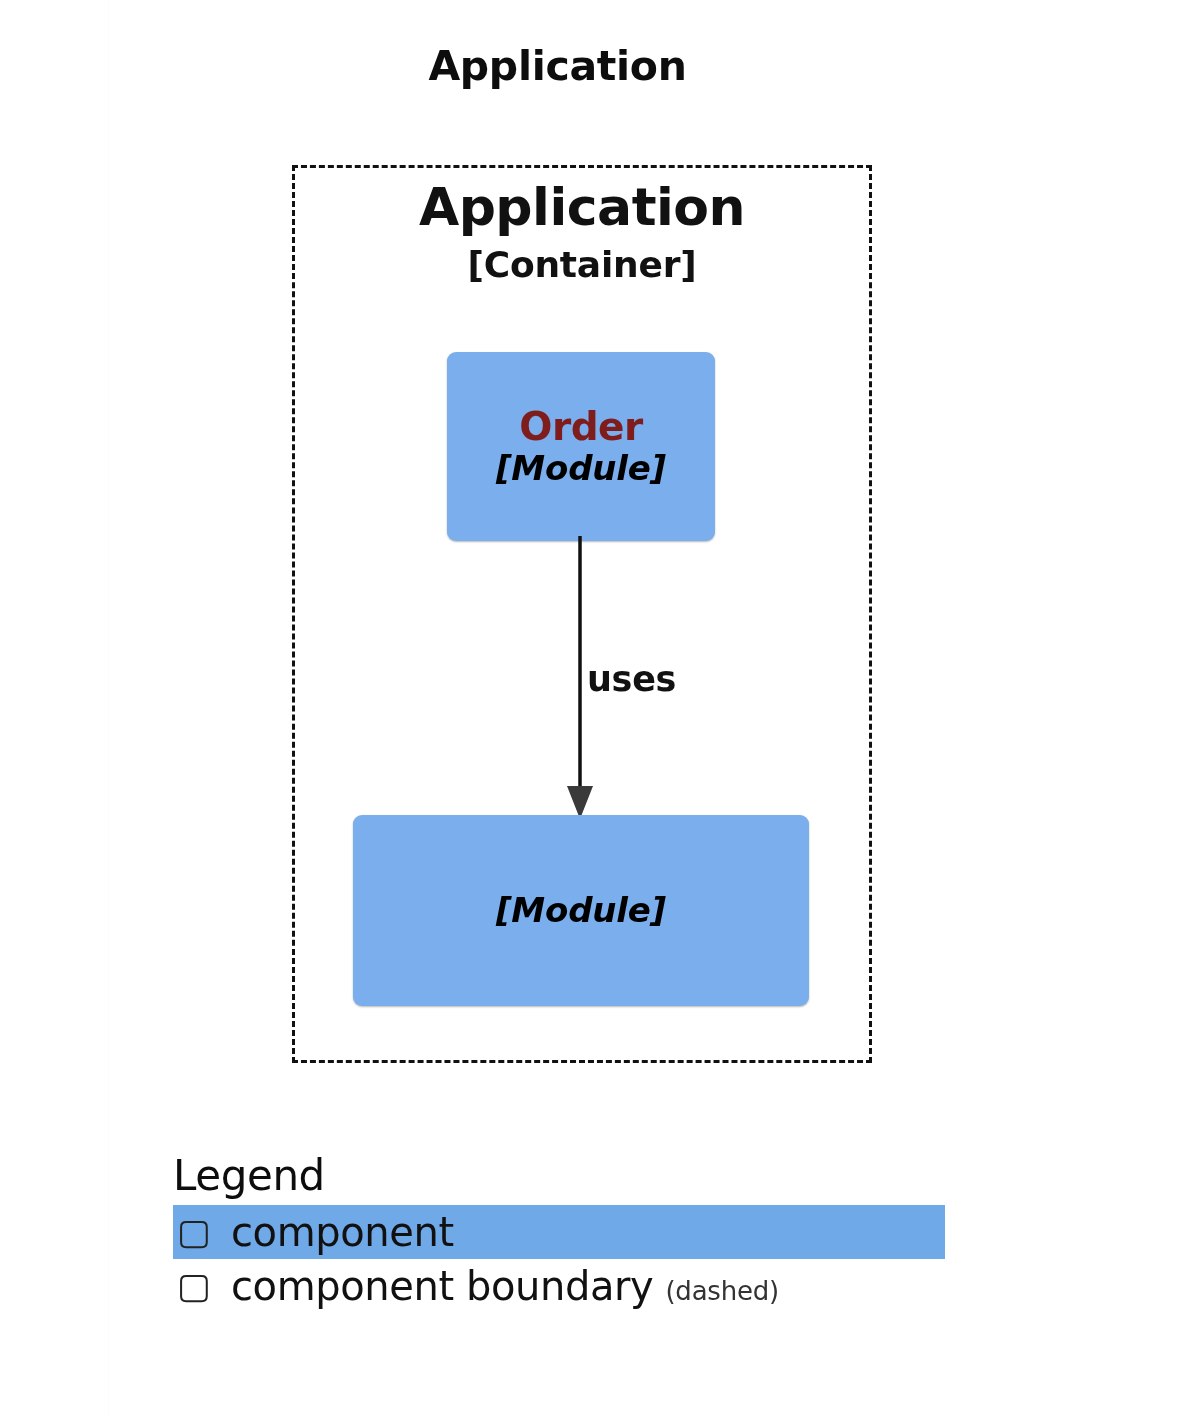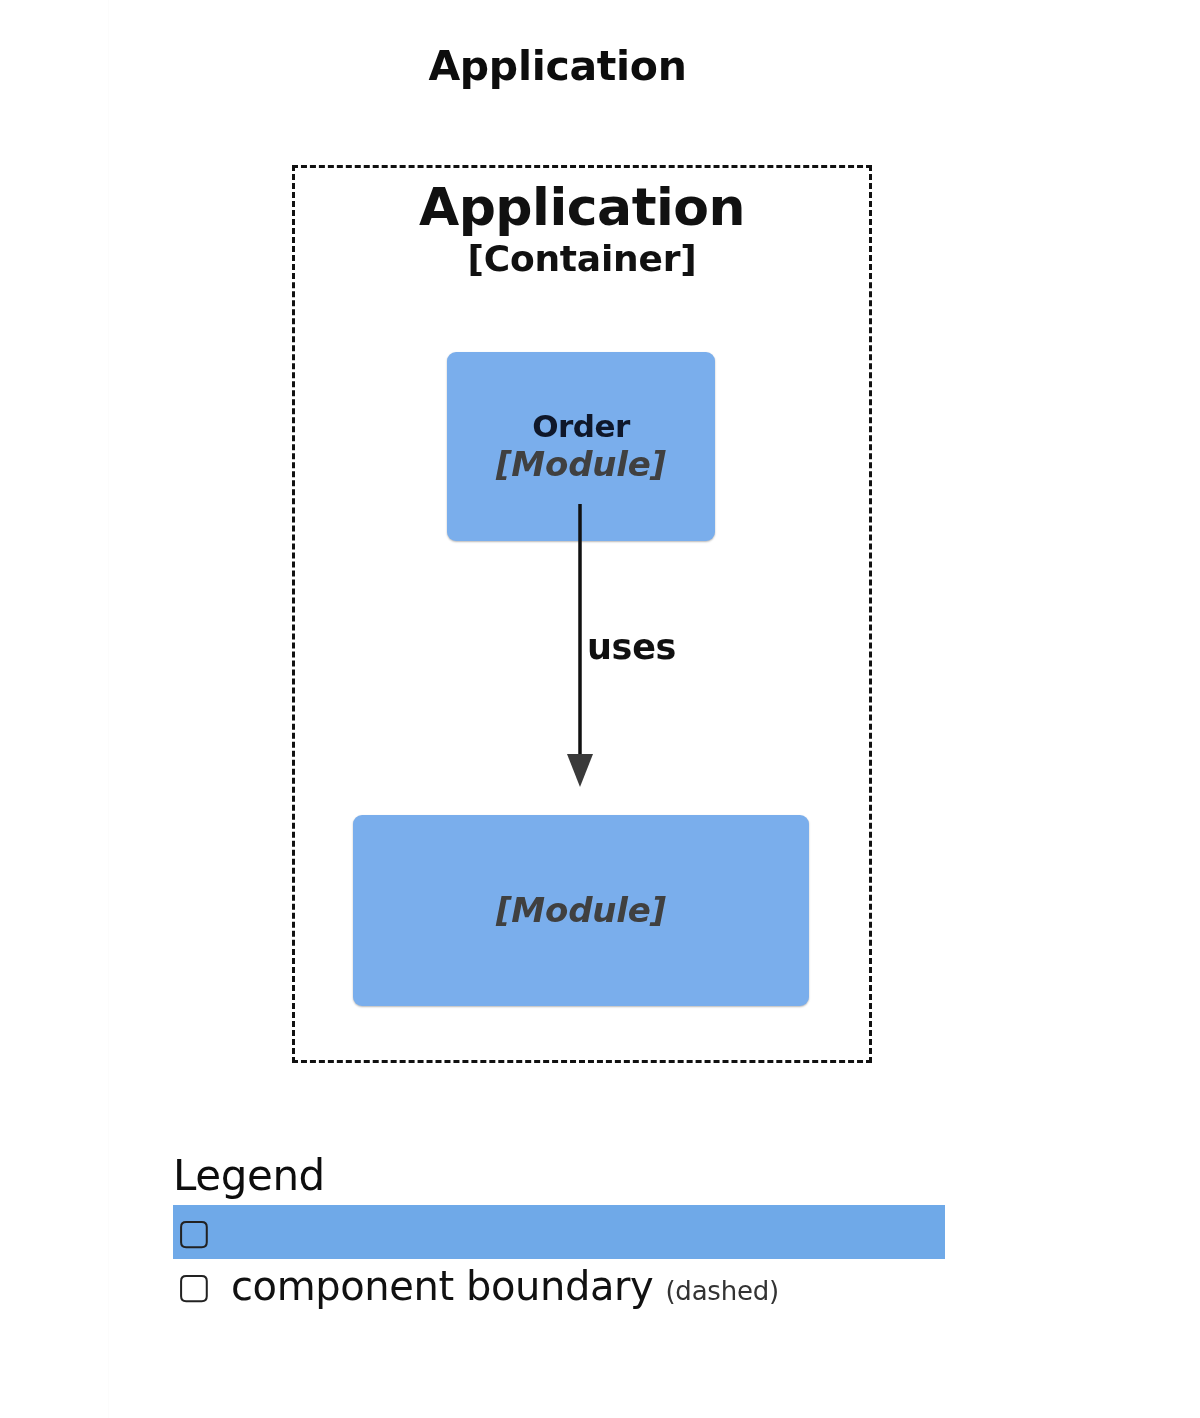--- a/index.html
+++ b/index.html
@@ -72,51 +72,51 @@
     letter-spacing: -0.5px;
     color: #111111;
   }
   .container-label .c-type {
     display: block;
     font-size: 36px;
     font-weight: bold;
     line-height: 1.15;
     letter-spacing: -0.2px;
     color: #111111;
-    margin-top: 2px;
+    margin-top: 8px;
   }
 
   
   .component-box {
     position: absolute;
     background: #7aaeec;
     border-radius: 9px;
     box-shadow: 0 1px 2px rgba(0,0,0,0.28);
     display: flex;
     flex-direction: column;
     align-items: center;
     justify-content: center;
     box-sizing: border-box;
   }
   .component-box .comp-name {
-    font-size: 31px;
+    font-size: 39px;
     font-weight: bold;
     line-height: 1.12;
     letter-spacing: -0.5px;
-    color: #0f172a;
+    color: #7f1d1d;
     text-align: center;
     white-space: nowrap;
   }
   .component-box .comp-type {
     font-size: 34px;
     font-weight: bold;
     font-style: italic;
     line-height: 1.15;
     letter-spacing: -0.2px;
-    color: #404040;
+    color: #000000;
     text-align: center;
     white-space: nowrap;
     margin-top: 1px;
   }
 
   #box-order {
     left: 447px;
     top: 352px;
     width: 268px;
     height: 189px;
@@ -125,21 +125,21 @@
     left: 353px;
     top: 815px;
     width: 456px;
     height: 191px;
   }
 
   
   .relationship {
     position: absolute;
     left: 540px;
-    top: 504px;
+    top: 536px;
     width: 280px;
     height: 285px;
   }
   .relationship svg {
     position: absolute;
     left: 0;
     top: 0;
     display: block;
   }
   .rel-label {
@@ -239,20 +239,21 @@
 
   <div class="component-box" id="box-notification">
     <span class="comp-type">[Module]</span>
   </div>
 
   <div class="legend">
     <div class="legend-title">Legend</div>
 
     <div class="legend-row is-highlighted">
       <span class="legend-swatch">▢</span>
+      <span class="legend-text">component</span>
     </div>
 
     <div class="legend-row">
       <span class="legend-swatch">▢</span>
       <span class="legend-text">component boundary</span>
       <span class="legend-note">(dashed)</span>
     </div>
   </div>
 
 </div>

